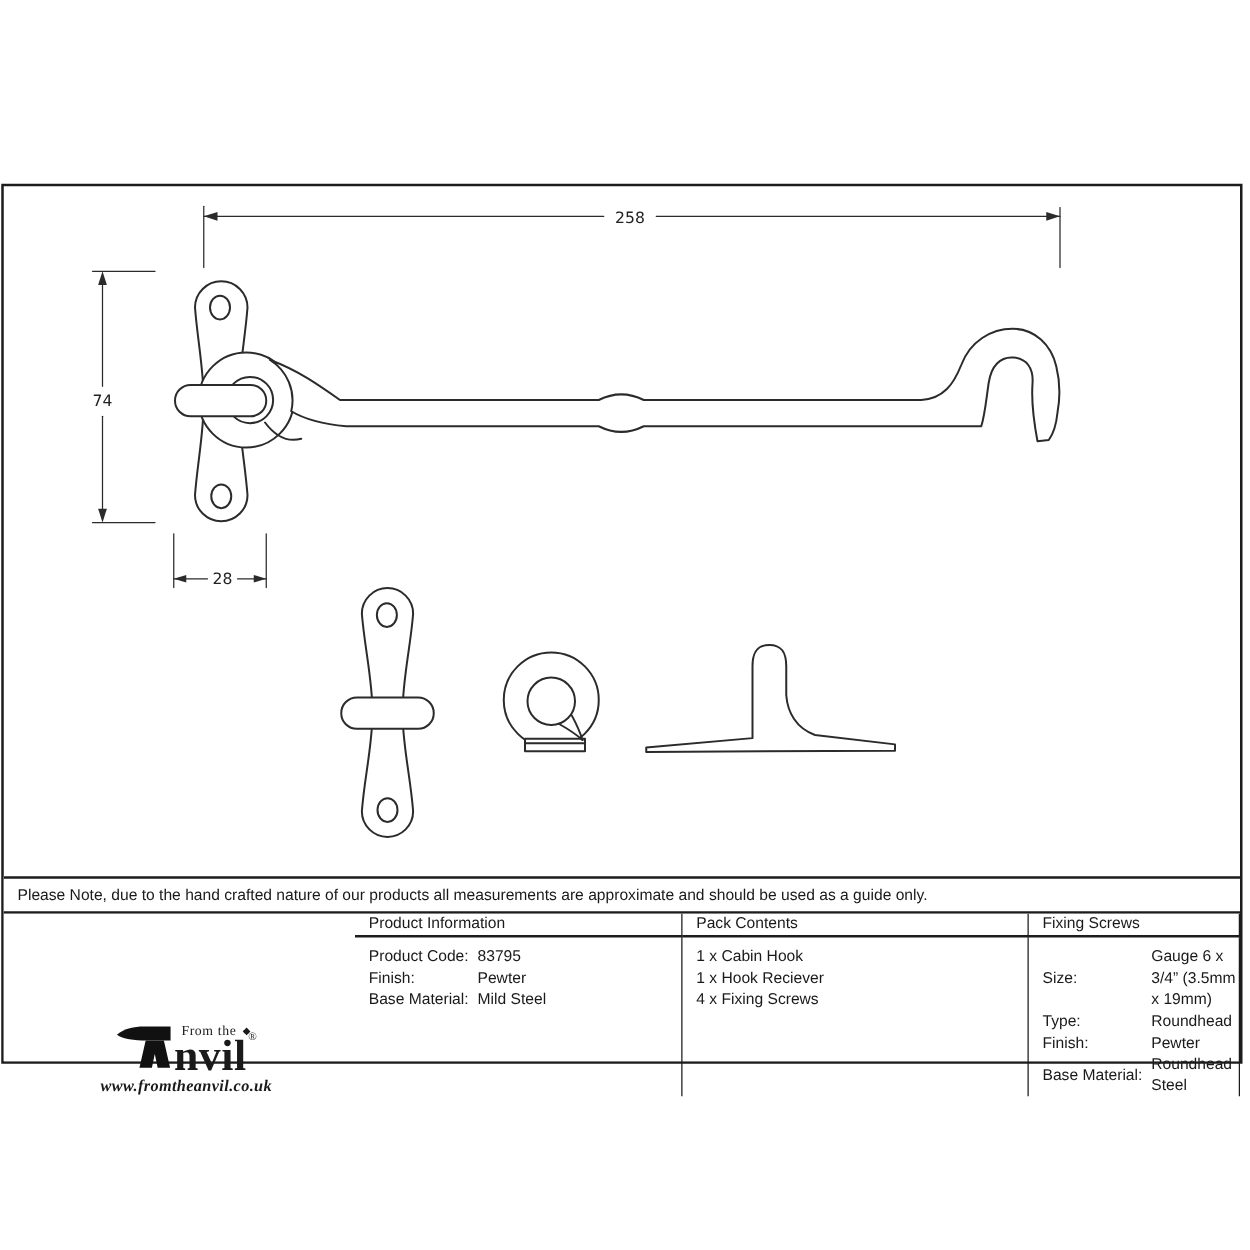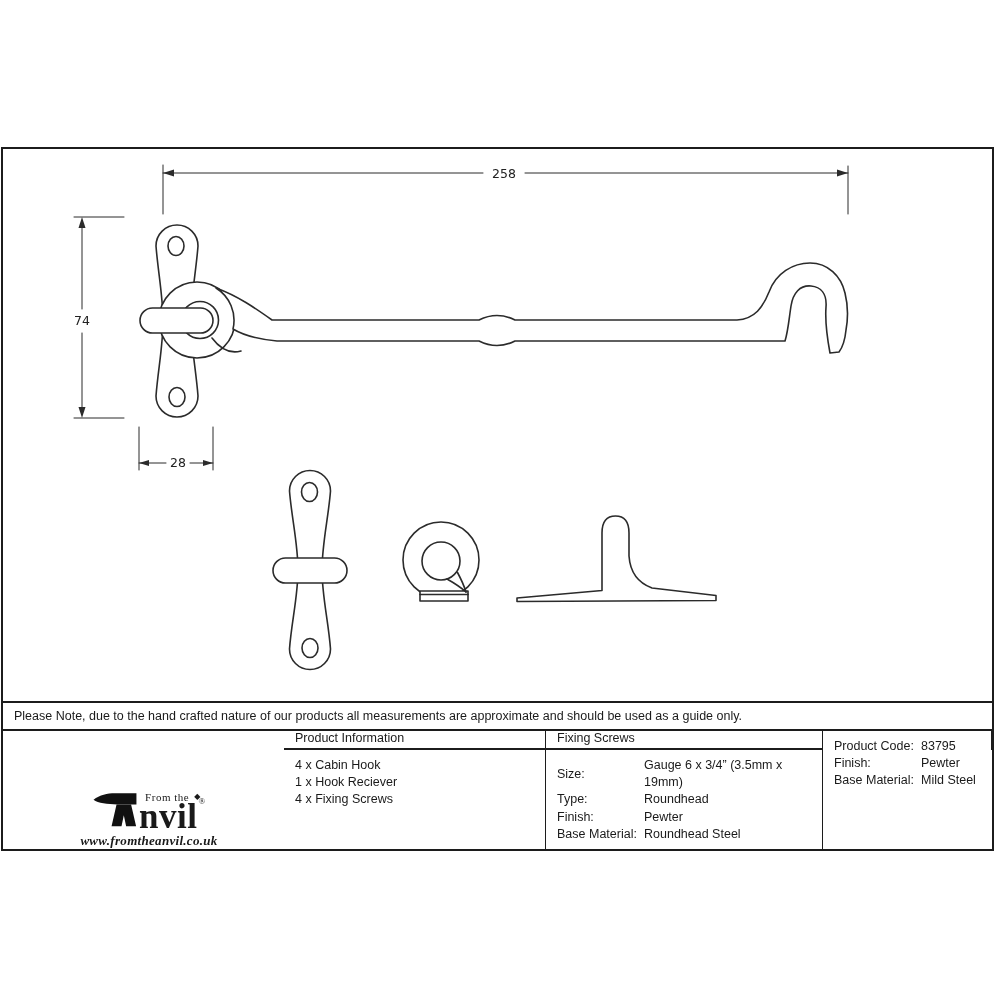--- a/index.html
+++ b/index.html
@@ -156,20 +156,23 @@
   <div class="note-row">
     <span>Please Note, due to the hand crafted nature of our products all measurements are approximate and should be used as a guide only.</span>
   </div>
 
   <div class="spec-table">
 
     <div class="cell v-line header-cell">
       <span>Product Information</span>
     </div>
     <div class="cell v-line header-cell">
+      <span>Pack Contents</span>
+    </div>
+    <div class="cell v-line header-cell">
       <span>Fixing Screws</span>
     </div>
 
     <div class="cell logo-cell">
       <div class="logo">
         <div class="logo-row">
           <svg class="anvil-glyph" viewBox="0 0 60 50">
             <path fill="#111" d="M2,13 C10,6.5 20,4.5 30,4.5 L58,4.5 L58,19 L33,19 C20,19 8,17.5 2,13 Z"></path>
             <path fill="#111" d="M35,19 L51,19 L57.5,47.5 L44.5,47.5 L41.5,33 L38.5,47.5 L25.5,47.5 L32,19 Z"></path>
           </svg>
@@ -197,21 +200,21 @@
         <span class="k">Finish:</span>
         <span class="v">Pewter</span>
       </div>
       <div class="kv">
         <span class="k">Base Material:</span>
         <span class="v">Mild Steel</span>
       </div>
     </div>
 
     <div class="cell v-line body-cell">
-      <div>4 x Cabin Hook</div>
+      <div>1 x Cabin Hook</div>
       <div>1 x Hook Reciever</div>
       <div>4 x Fixing Screws</div>
     </div>
 
     <div class="cell v-line body-cell">
       <div class="kv">
         <span class="k">Size:</span>
         <span class="v">Gauge 6 x 3/4” (3.5mm x 19mm)</span>
       </div>
       <div class="kv">

